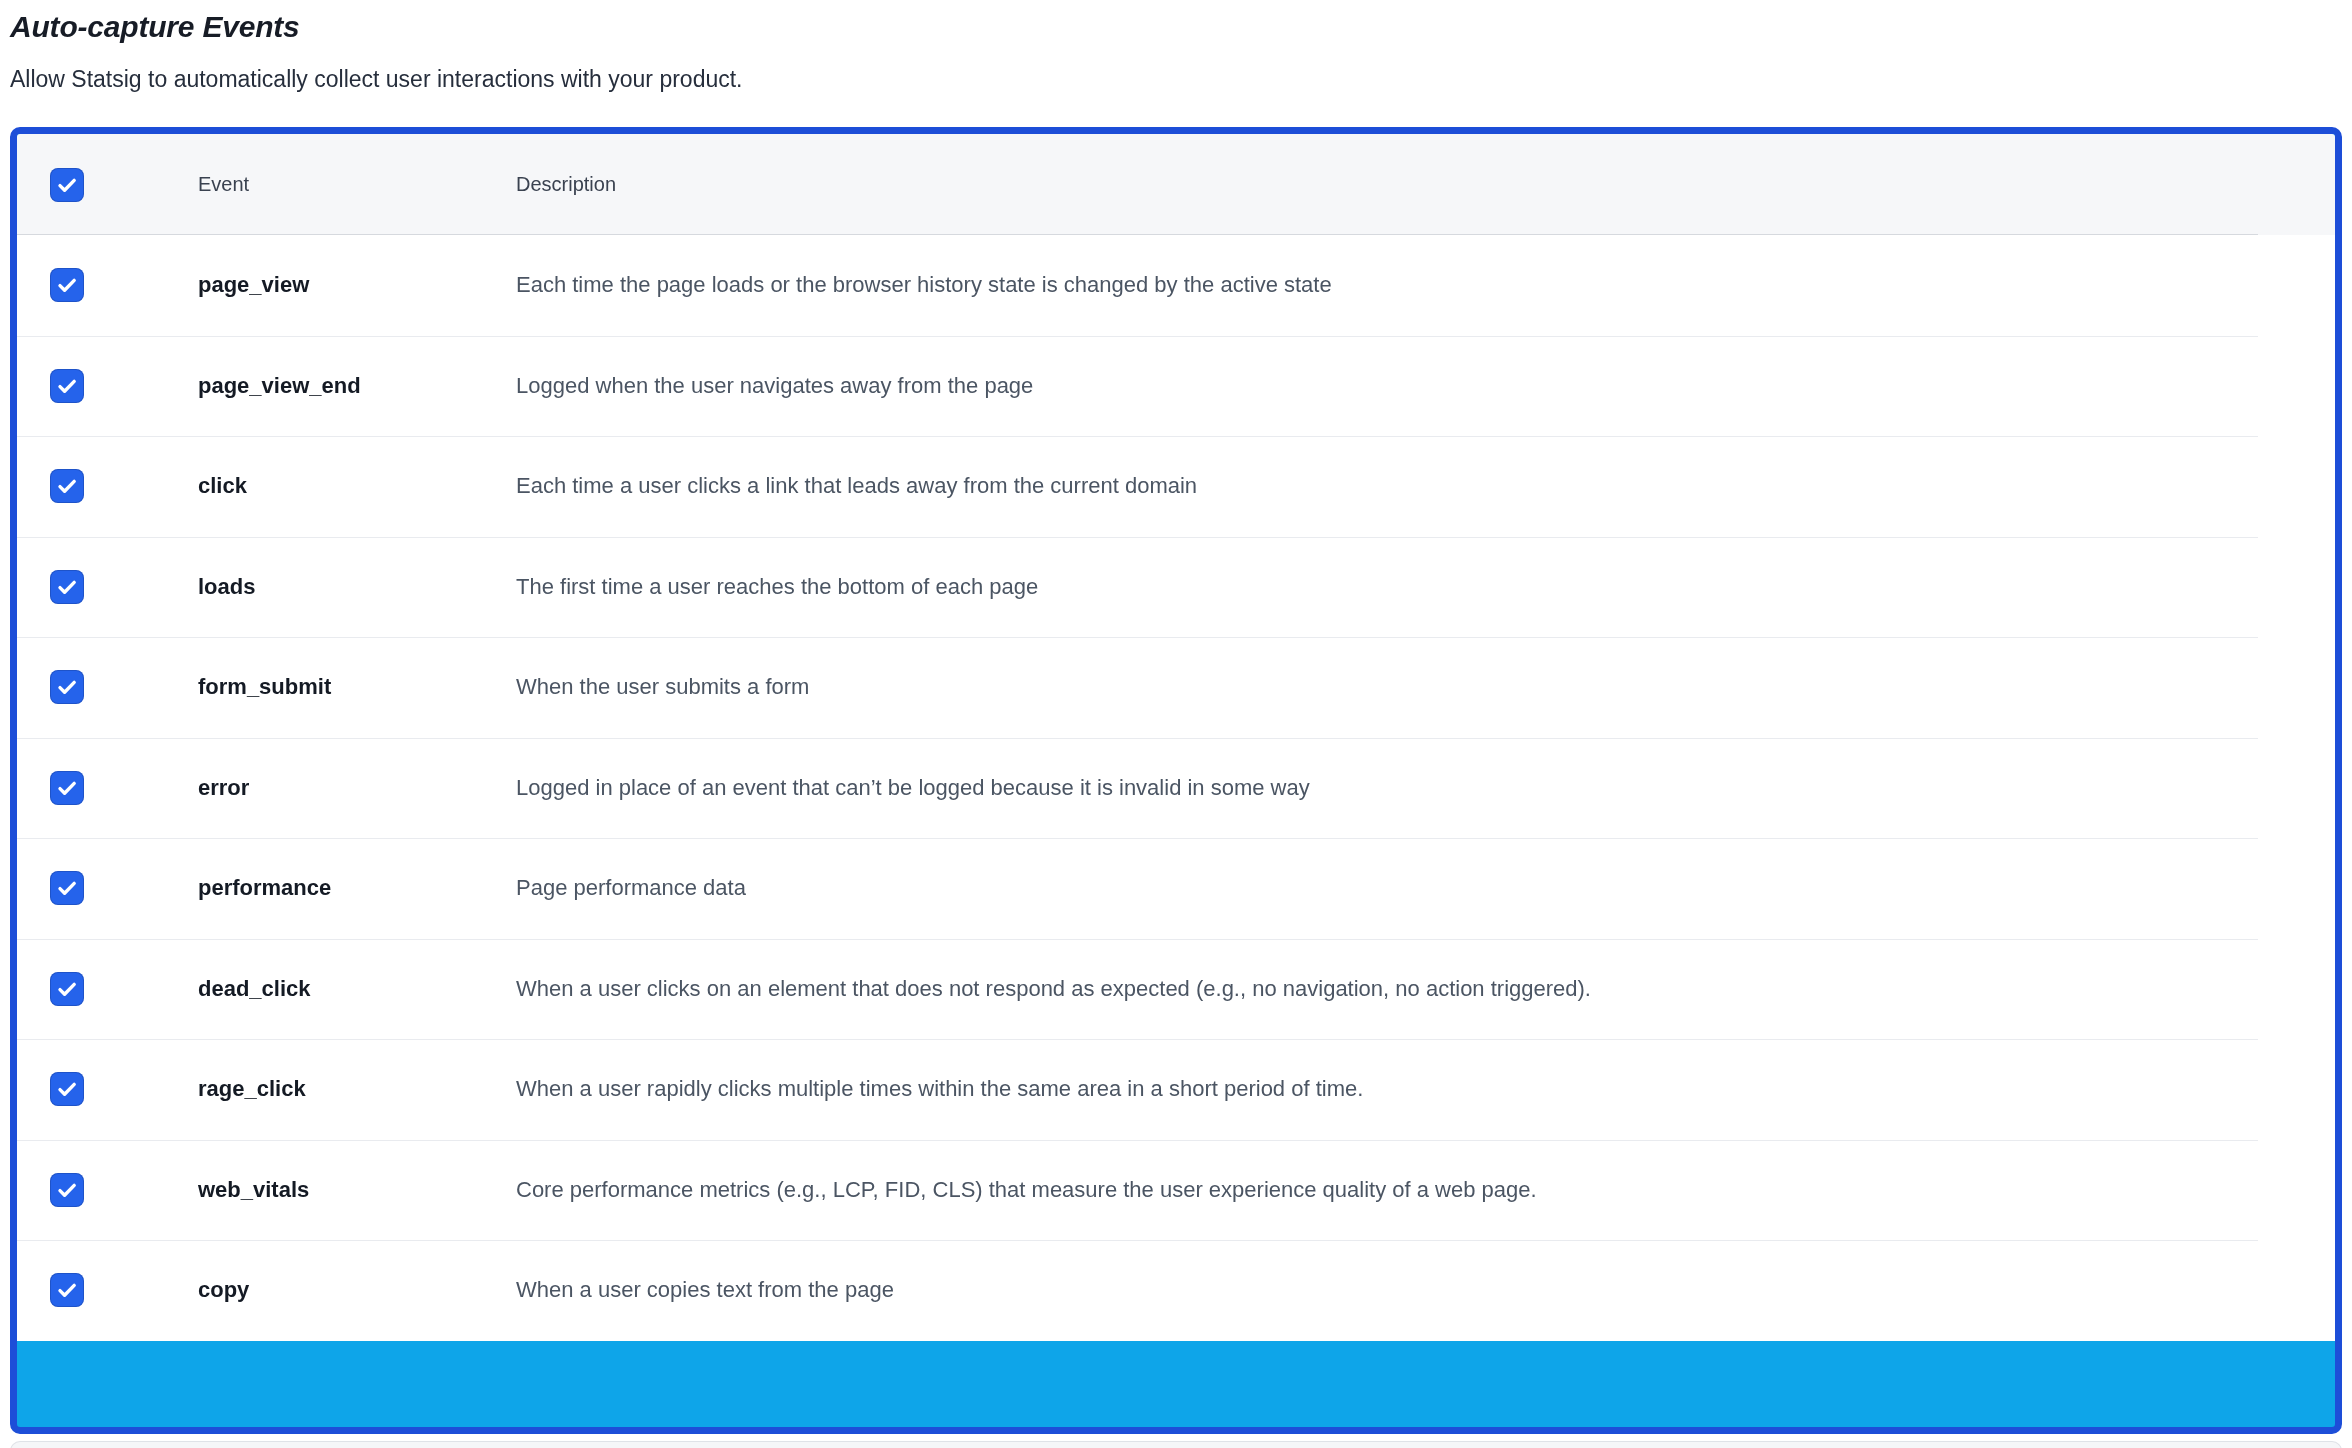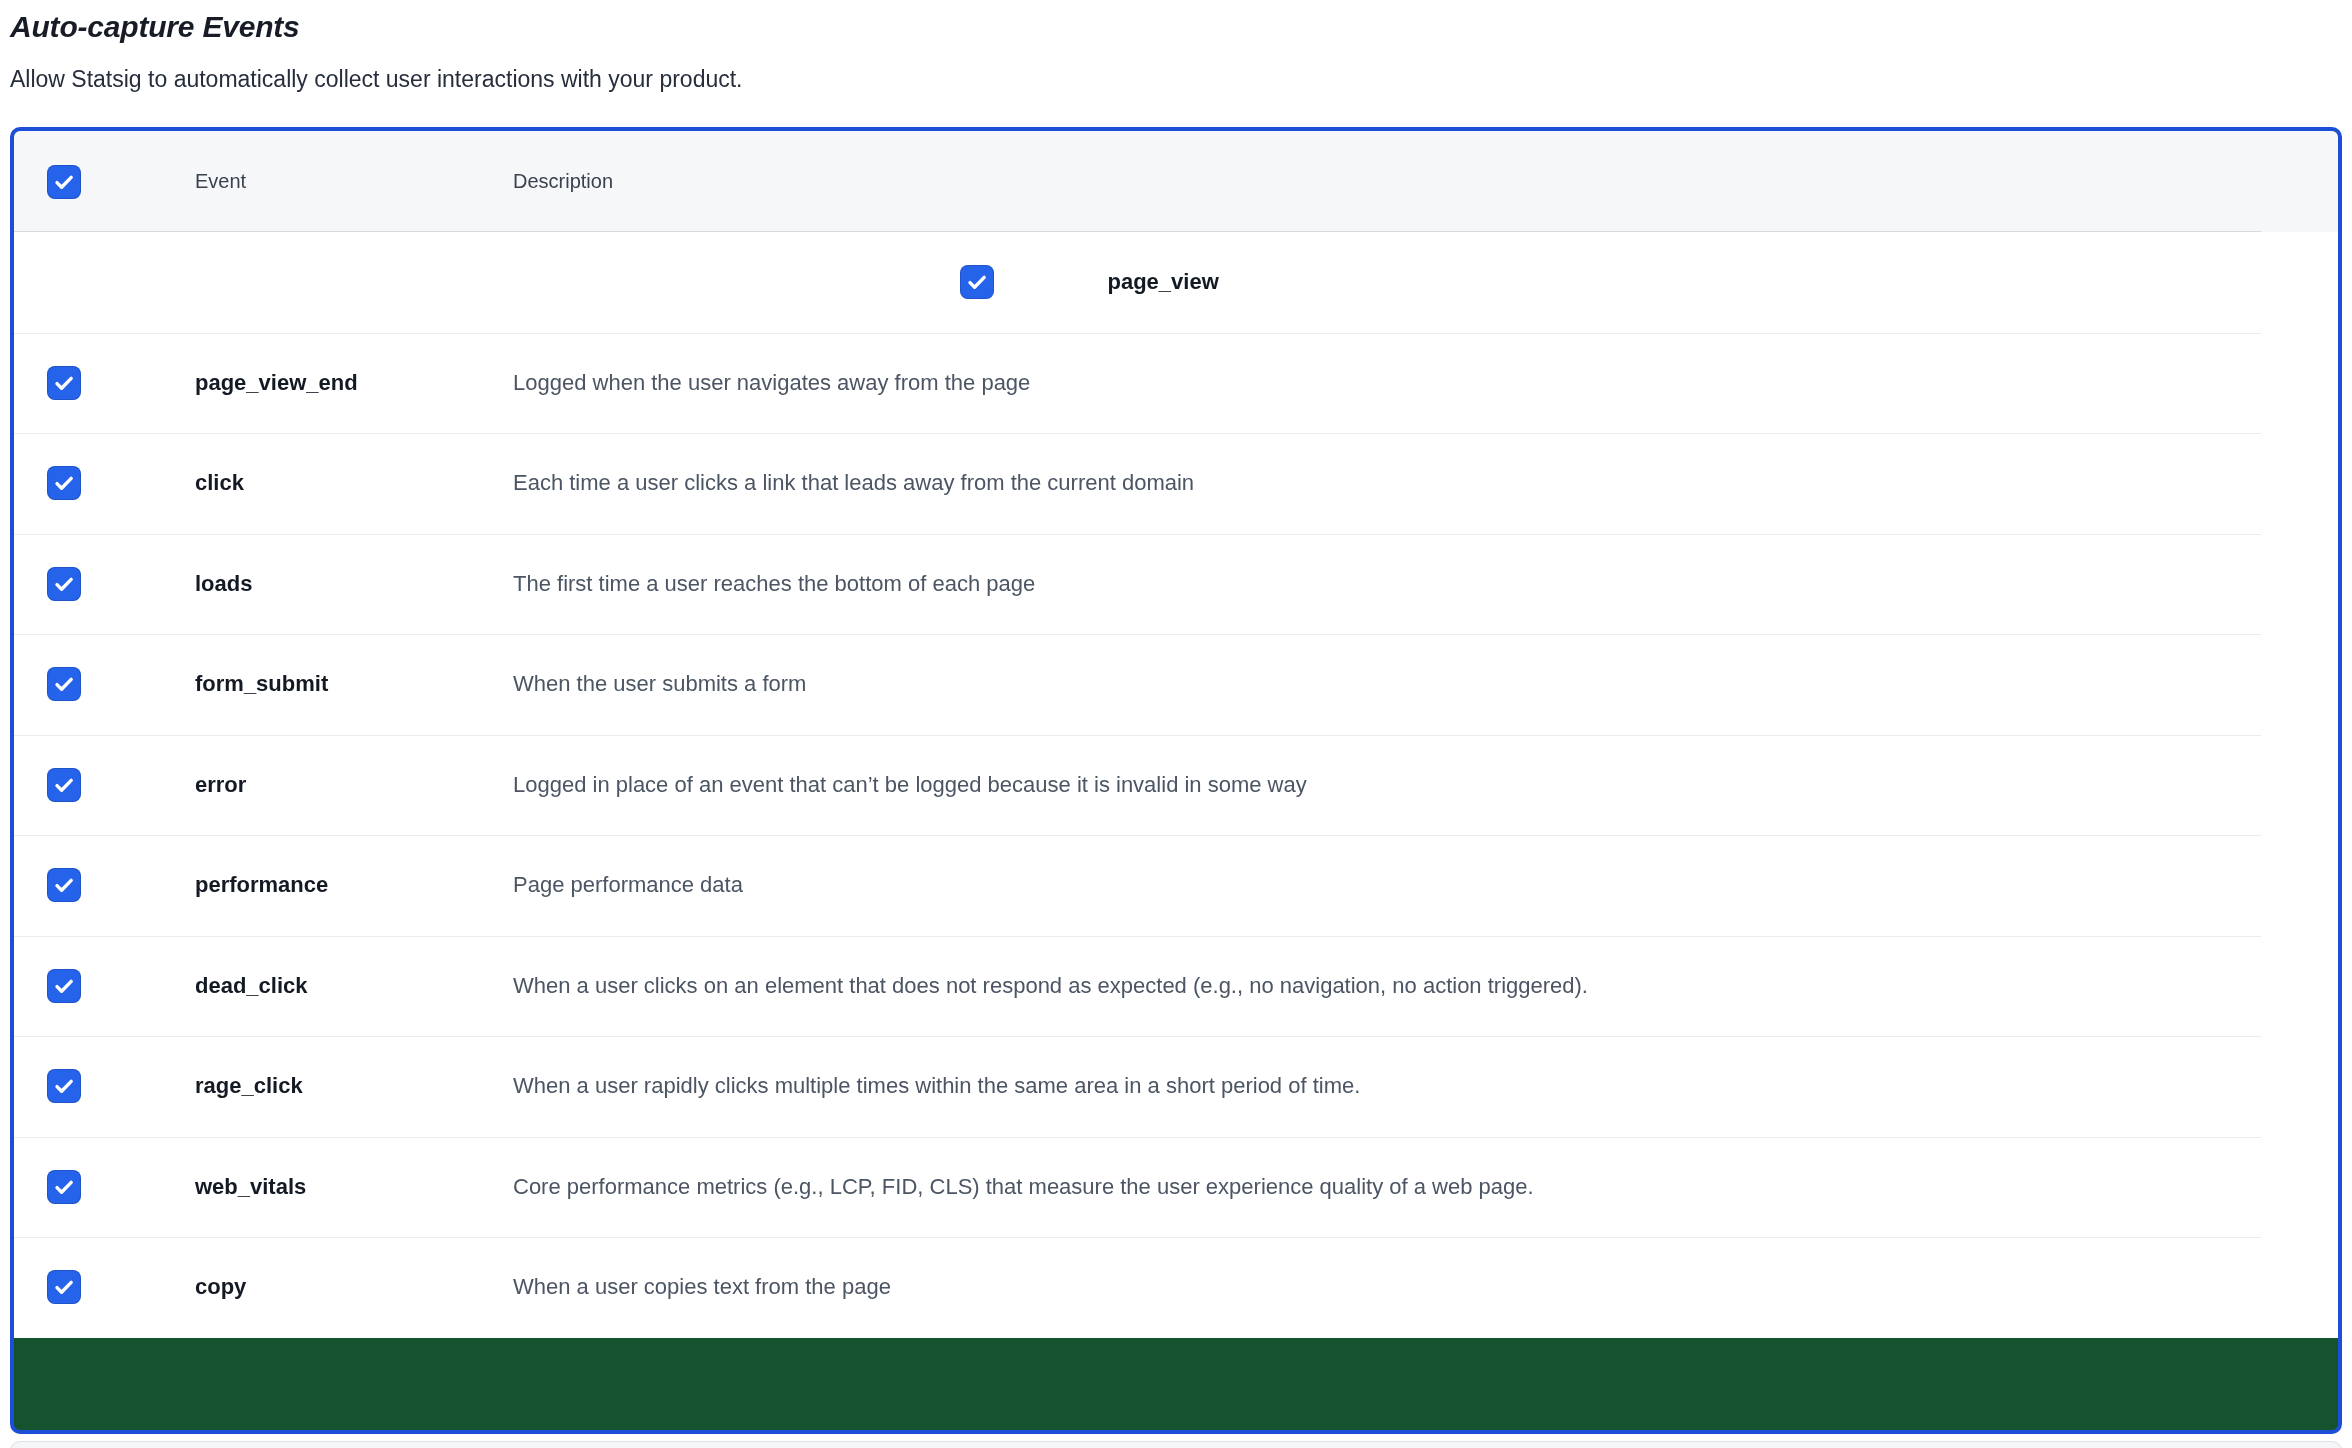--- a/index.html
+++ b/index.html
@@ -20,22 +20,22 @@
   .subtitle {
     position:absolute; left:10px; top:66px;
     font-size:23px; font-weight:400;
     color:#262e3c;
     text-align:center;
   }
 
   .card {
     position:absolute; left:10px; top:127px;
     width:2332px; height:1307px;
-    background:#14532d;
-    border:4px solid #1d4ed8;
+    background:#0ea5e9;
+    border:7px solid #1d4ed8;
     border-radius:10px;
     overflow:hidden;
   }
 
   .thead {
     position:relative;
     display:flex; align-items:center;
     height:101px;
     background:#f6f7f9;
   }
@@ -113,20 +113,23 @@
     <div class="cell-check">
       <span class="checkbox" role="checkbox" aria-checked="true">
         <svg width="24" height="24" viewBox="0 0 24 24">
           <path d="M5 12.6l4.6 4.6L19.2 7.4" fill="none" stroke="#ffffff" stroke-width="3.4" stroke-linecap="round" stroke-linejoin="round"></path>
         </svg>
       </span>
     </div>
     <div class="cell-event">
       <span class="event">page_view</span>
     </div>
+    <div class="cell-desc">
+      <span class="desc">Each time the page loads or the browser history state is changed by the active state</span>
+    </div>
   </div>
 
   <div class="row">
     <div class="cell-check">
       <span class="checkbox" role="checkbox" aria-checked="true">
         <svg width="24" height="24" viewBox="0 0 24 24">
           <path d="M5 12.6l4.6 4.6L19.2 7.4" fill="none" stroke="#ffffff" stroke-width="3.4" stroke-linecap="round" stroke-linejoin="round"></path>
         </svg>
       </span>
     </div>

